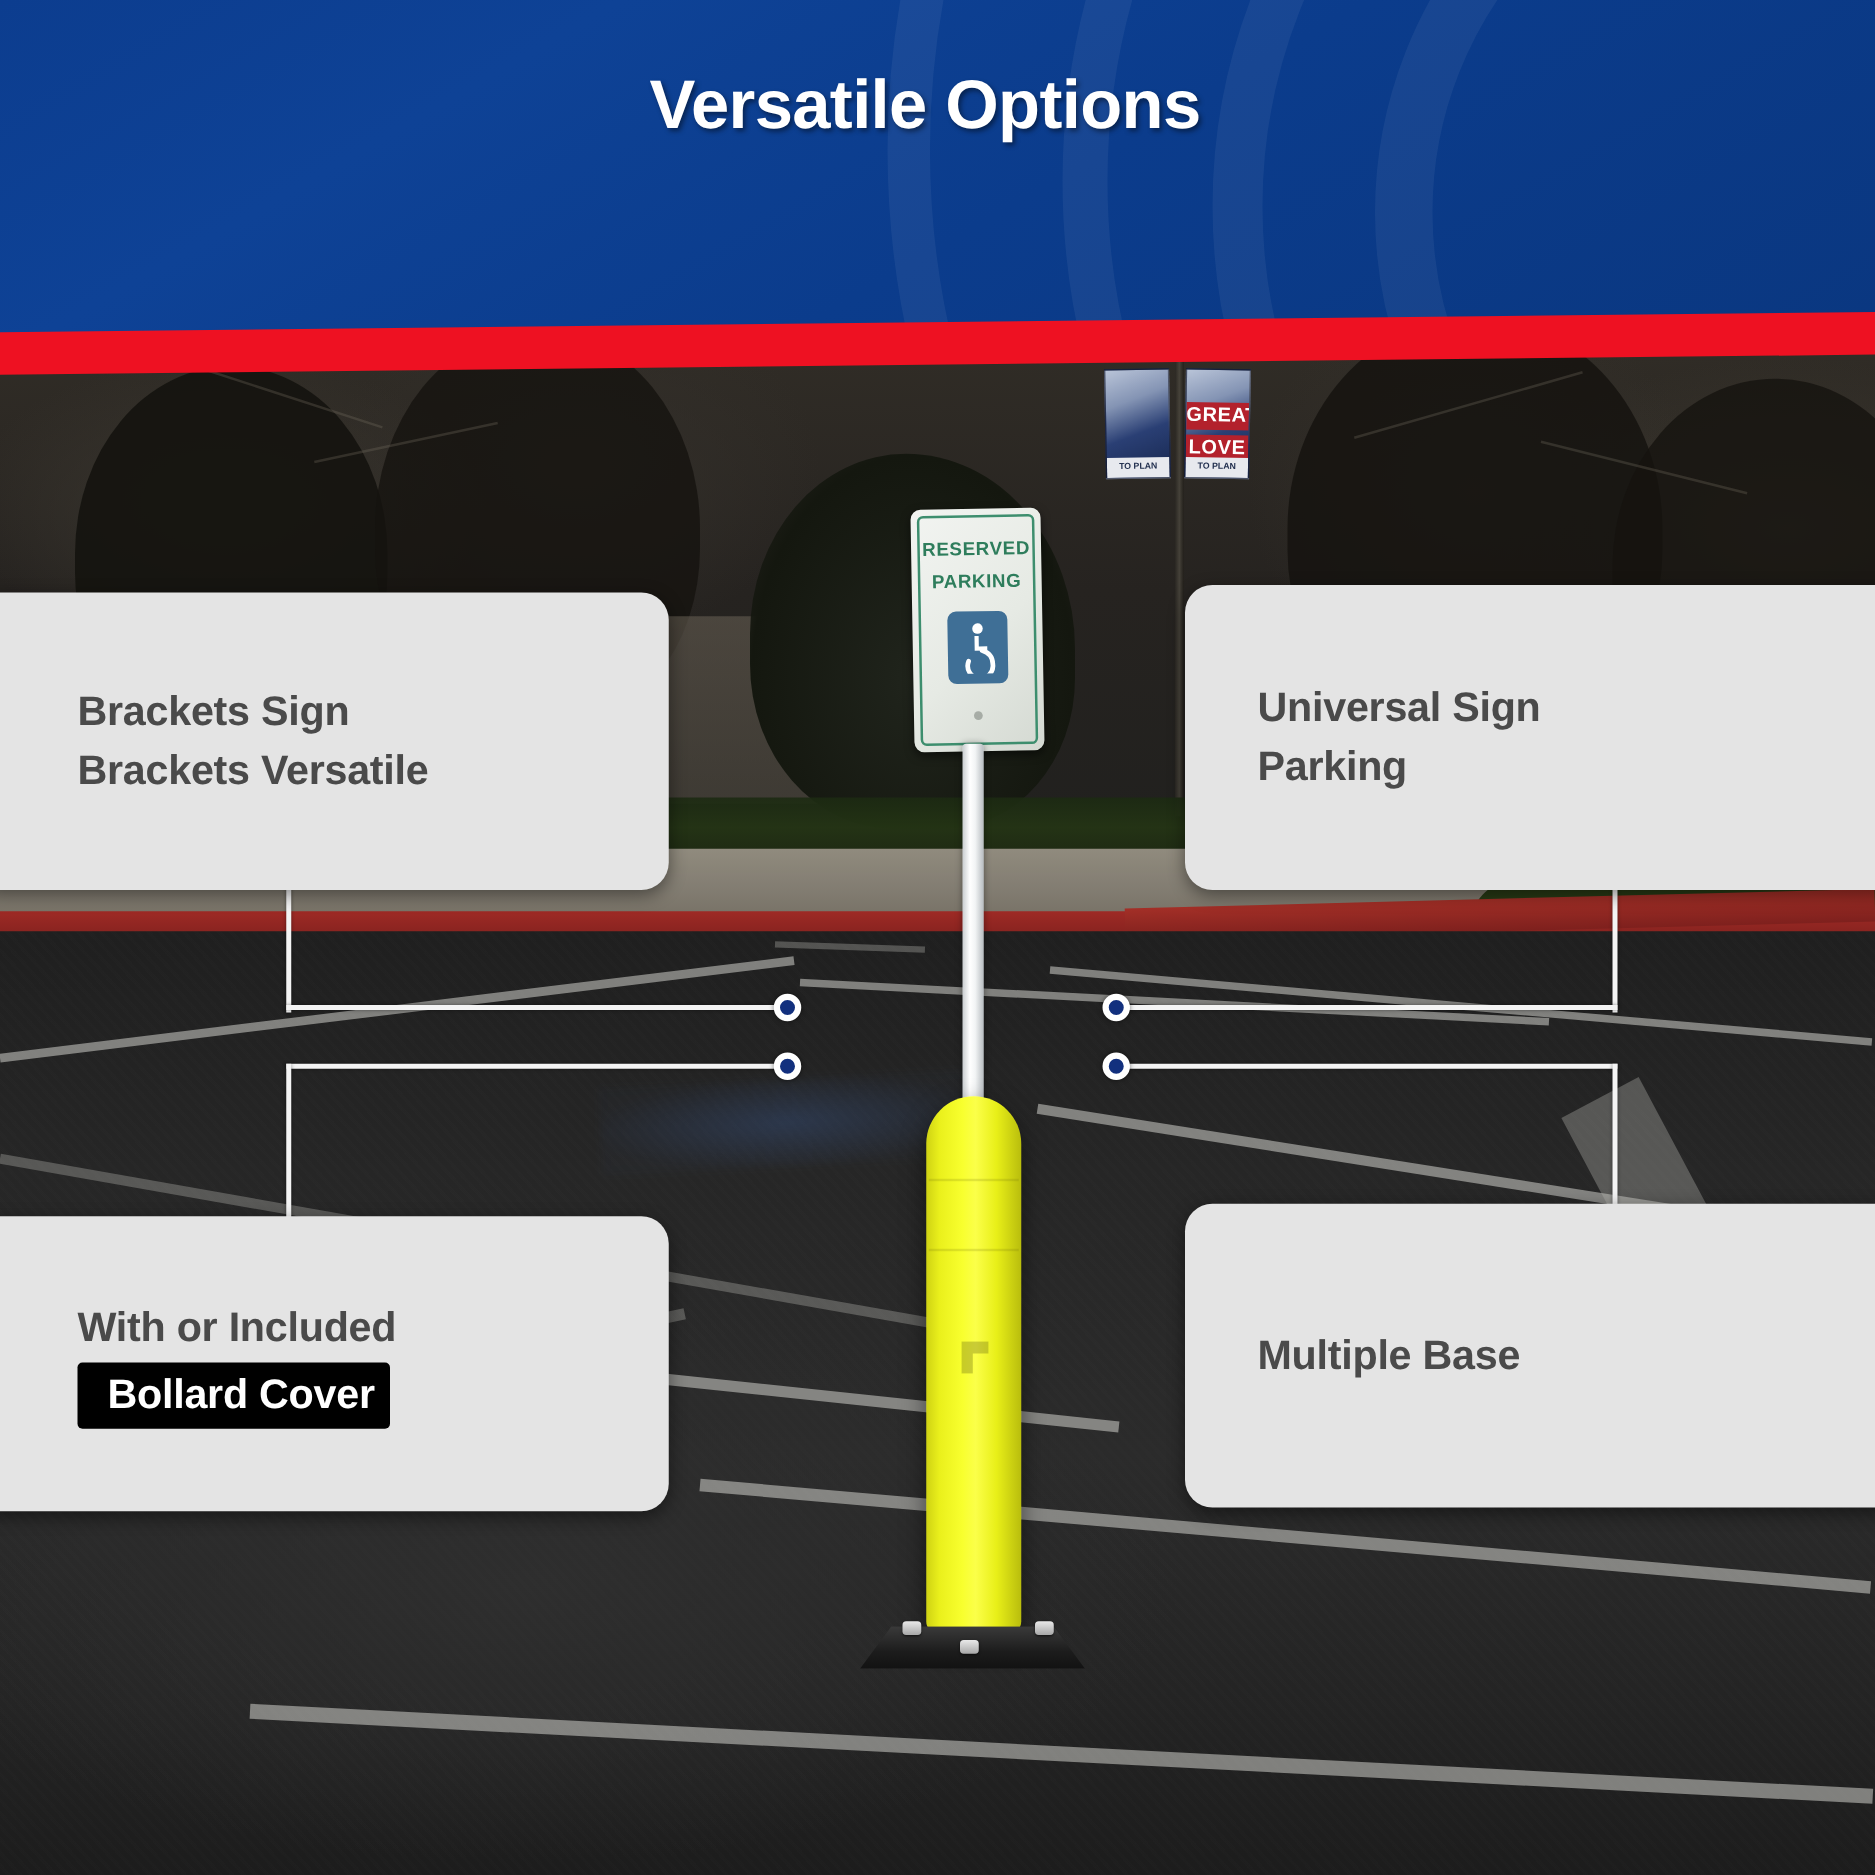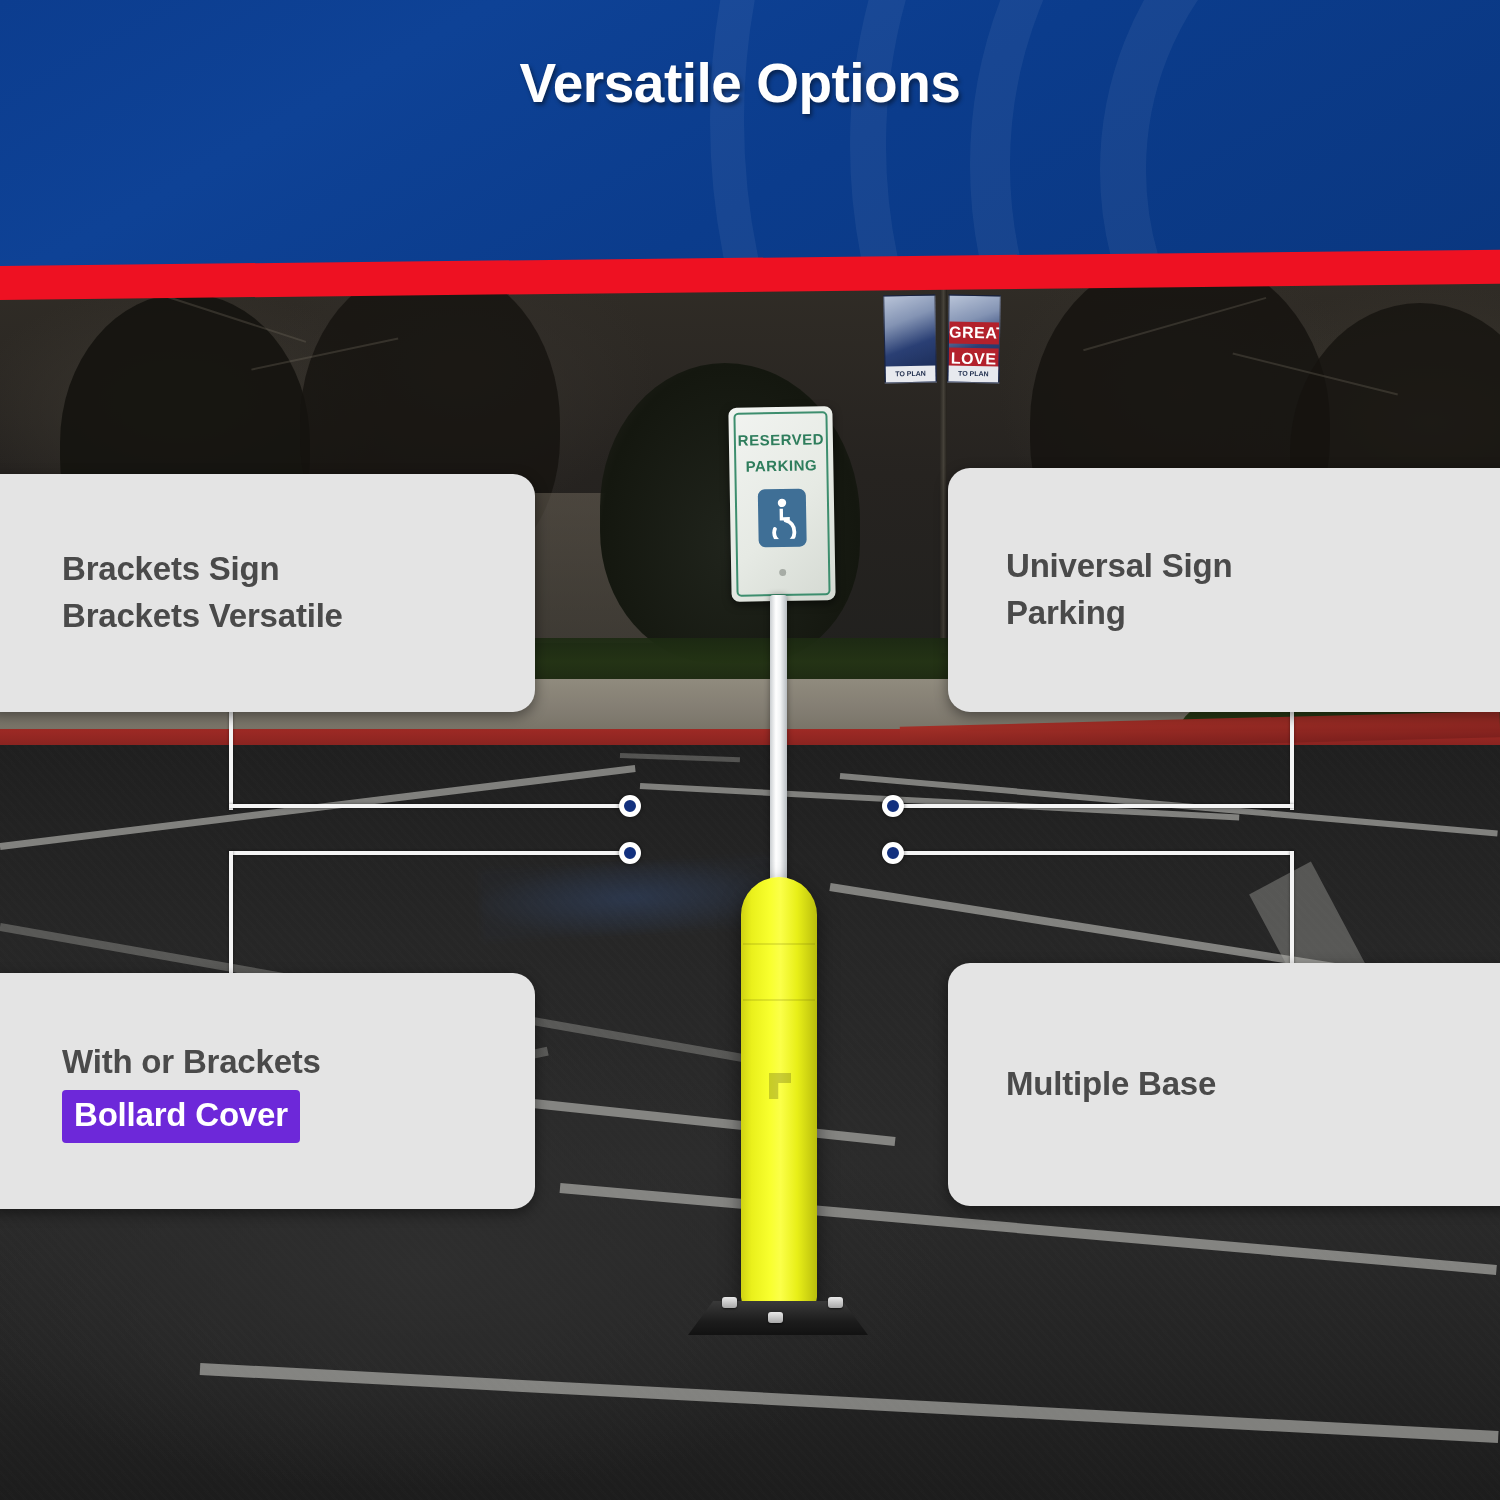--- a/index.html
+++ b/index.html
@@ -274,23 +274,23 @@
   .callout-text {
     color: #4a4a4a;
     font-size: 33px;
     font-weight: bold;
     line-height: 1.42;
     letter-spacing: -0.2px;
   }
   .callout-text .cl { display: block; }
   .badge {
     display: inline-block;
-    background: #6d28d9;
+    background: #000000;
     color: #ffffff;
-    padding: 2px 12px 5px 12px;
+    padding: 2px 12px 5px 24px;
     border-radius: 4px;
     font-weight: bold;
     margin-top: 4px;
   }
 
   
   #connectors { position:absolute; left:0; top:0; width:1500px; height:1500px; z-index: 7; pointer-events:none; }
   .conn {
     position:absolute;
     background:#f4f4f4;
@@ -427,21 +427,21 @@
 
   <div id="callout-tr" class="callout right">
     <div class="callout-text">
       <span class="cl">Universal Sign</span>
       <span class="cl">Parking</span>
     </div>
   </div>
 
   <div id="callout-bl" class="callout left">
     <div class="callout-text">
-      <span class="cl">With or Brackets</span>
+      <span class="cl">With or Included</span>
       <span class="cl"><span class="badge">Bollard Cover</span></span>
     </div>
   </div>
 
   <div id="callout-br" class="callout right">
     <div class="callout-text">
       <span class="cl">Multiple Base</span>
     </div>
   </div>
 

